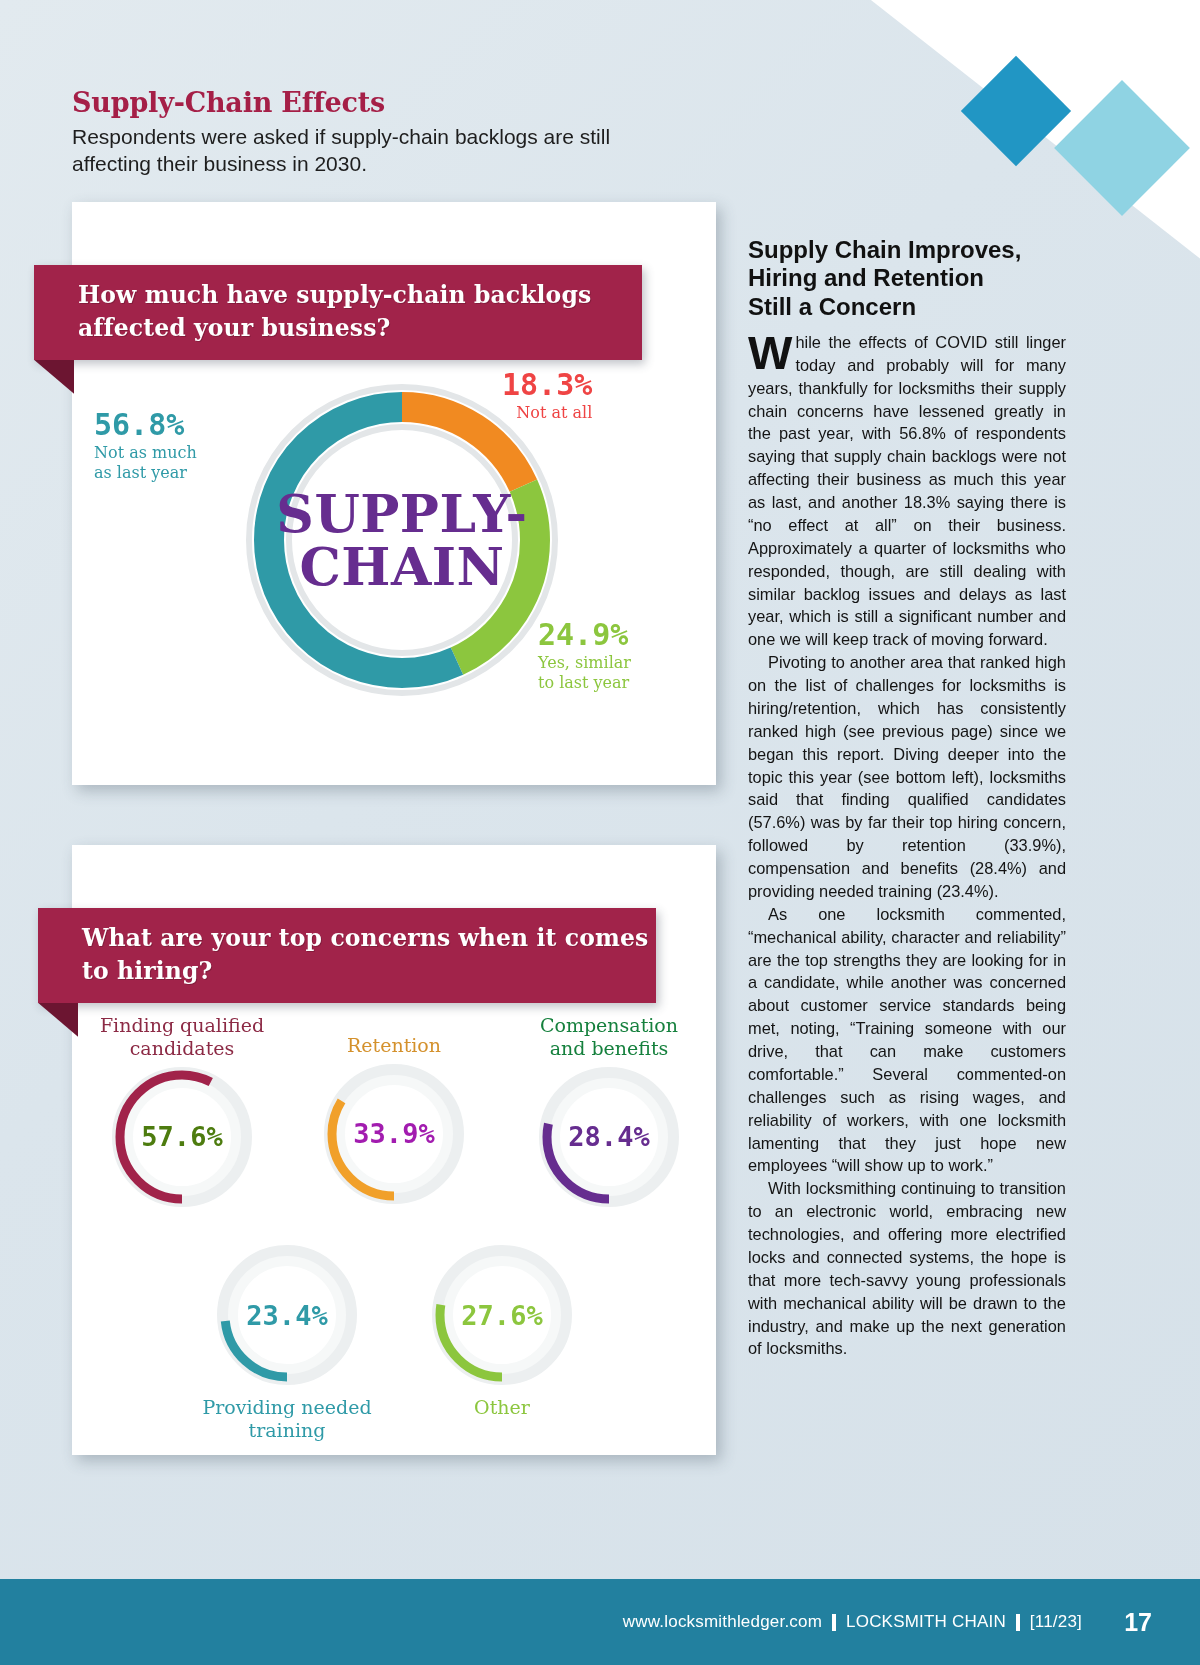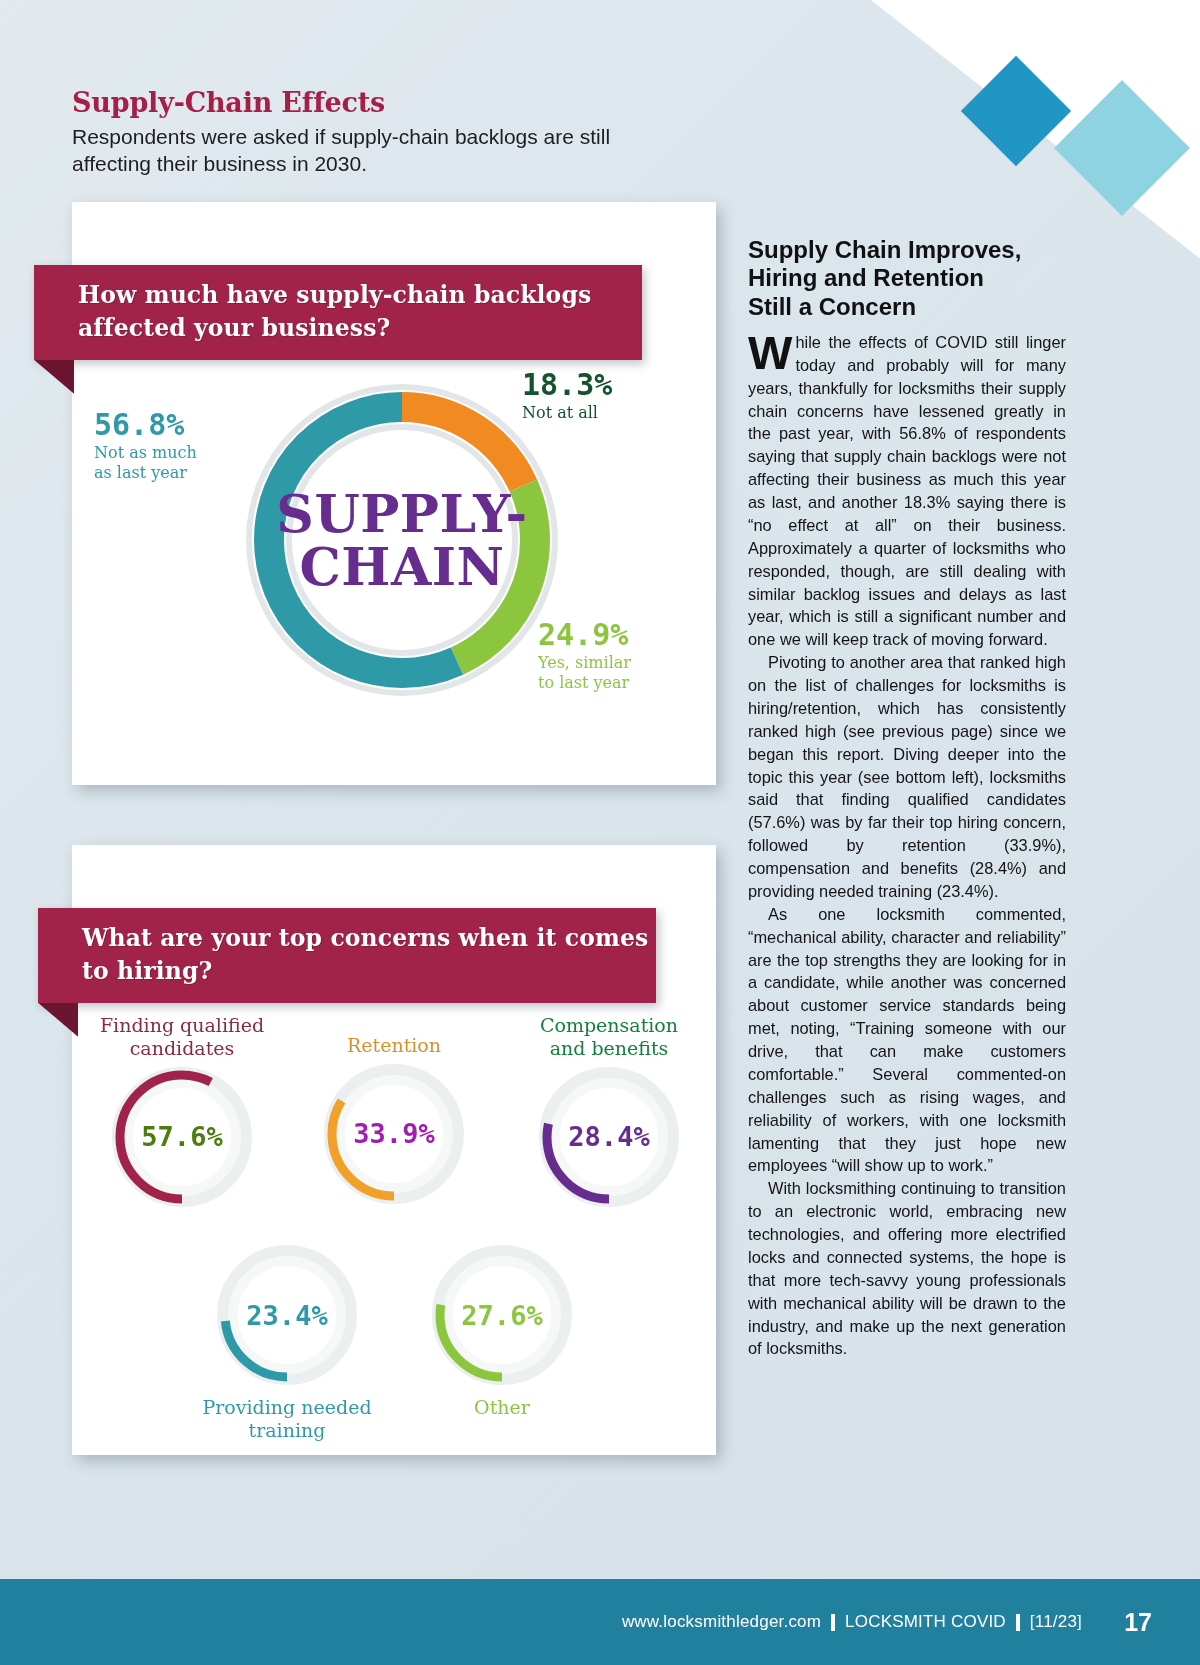--- a/index.html
+++ b/index.html
@@ -68,21 +68,21 @@
     position:absolute;left:170px;top:20px;width:320px;height:320px;
     display:flex;flex-direction:column;align-items:center;justify-content:center;
     color:#662d8f;font-family:"DejaVu Serif", serif;font-weight:bold;
     font-size:52px;line-height:1.02;letter-spacing:.5px;text-align:center;
     pointer-events:none;
   }
   .dlabel{position:absolute;}
   .dlabel .pct{font-family:"DejaVu Sans Mono", monospace;font-weight:bold;font-size:30px;line-height:1.1;}
   .dlabel .txt{font-family:"DejaVu Serif", serif;font-size:16px;line-height:1.22;margin-top:2px;}
   #dl-teal{left:22px;top:48px;color:#2f9aa7;text-align:left;}
-  #dl-orange{left:450px;top:8px;color:#14532d;text-align:left;}
+  #dl-orange{left:430px;top:8px;color:#ef4444;text-align:right;}
   #dl-green{left:466px;top:258px;color:#8cc63e;text-align:left;}
 
   
   .gauges{position:absolute;left:72px;top:1000px;width:644px;height:450px;}
   .gauge{position:absolute;width:200px;}
   .gauge .glabel{
     font-family:"DejaVu Serif", serif;font-size:19px;line-height:1.2;
     text-align:center;width:200px;
   }
   .ring{position:relative;width:142px;height:142px;margin:6px auto 0 auto;}
@@ -294,20 +294,20 @@
     <p class="dropcap-para"><span class="dropcap">W</span><span>hile the effects of COVID still linger today and probably will for many years, thankfully for locksmiths their supply chain concerns have lessened greatly in the past year, with 56.8% of respondents saying that supply chain backlogs were not affecting their business as much this year as last, and another 18.3% saying there is “no effect at all” on their business. Approximately a quarter of locksmiths who responded, though, are still dealing with similar backlog issues and delays as last year, which is still a significant number and one we will keep track of moving forward.</span></p>
     <p>Pivoting to another area that ranked high on the list of challenges for locksmiths is hiring/retention, which has consistently ranked high (see previous page) since we began this report. Diving deeper into the topic this year (see bottom left), locksmiths said that finding qualified candidates (57.6%) was by far their top hiring concern, followed by retention (33.9%), compensation and benefits (28.4%) and providing needed training (23.4%).</p>
     <p>As one locksmith commented, “mechanical ability, character and reliability” are the top strengths they are looking for in a candidate, while another was concerned about customer service standards being met, noting, “Training someone with our drive, that can make customers comfortable.” Several commented-on challenges such as rising wages, and reliability of workers, with one locksmith lamenting that they just hope new employees “will show up to work.”</p>
     <p>With locksmithing continuing to transition to an electronic world, embracing new technologies, and offering more electrified locks and connected systems, the hope is that more tech-savvy young professionals with mechanical ability will be drawn to the industry, and make up the next generation of locksmiths.</p>
   </div>
 
   <div class="footer">
     <div class="fline">
       <span>www.locksmithledger.com</span>
       <span class="bar"></span>
-      <span>LOCKSMITH COVID</span>
+      <span>LOCKSMITH CHAIN</span>
       <span class="bar"></span>
       <span>[11/23]</span>
     </div>
     <div class="pageno">17</div>
   </div>
 
 </div>
 
 </body></html>

